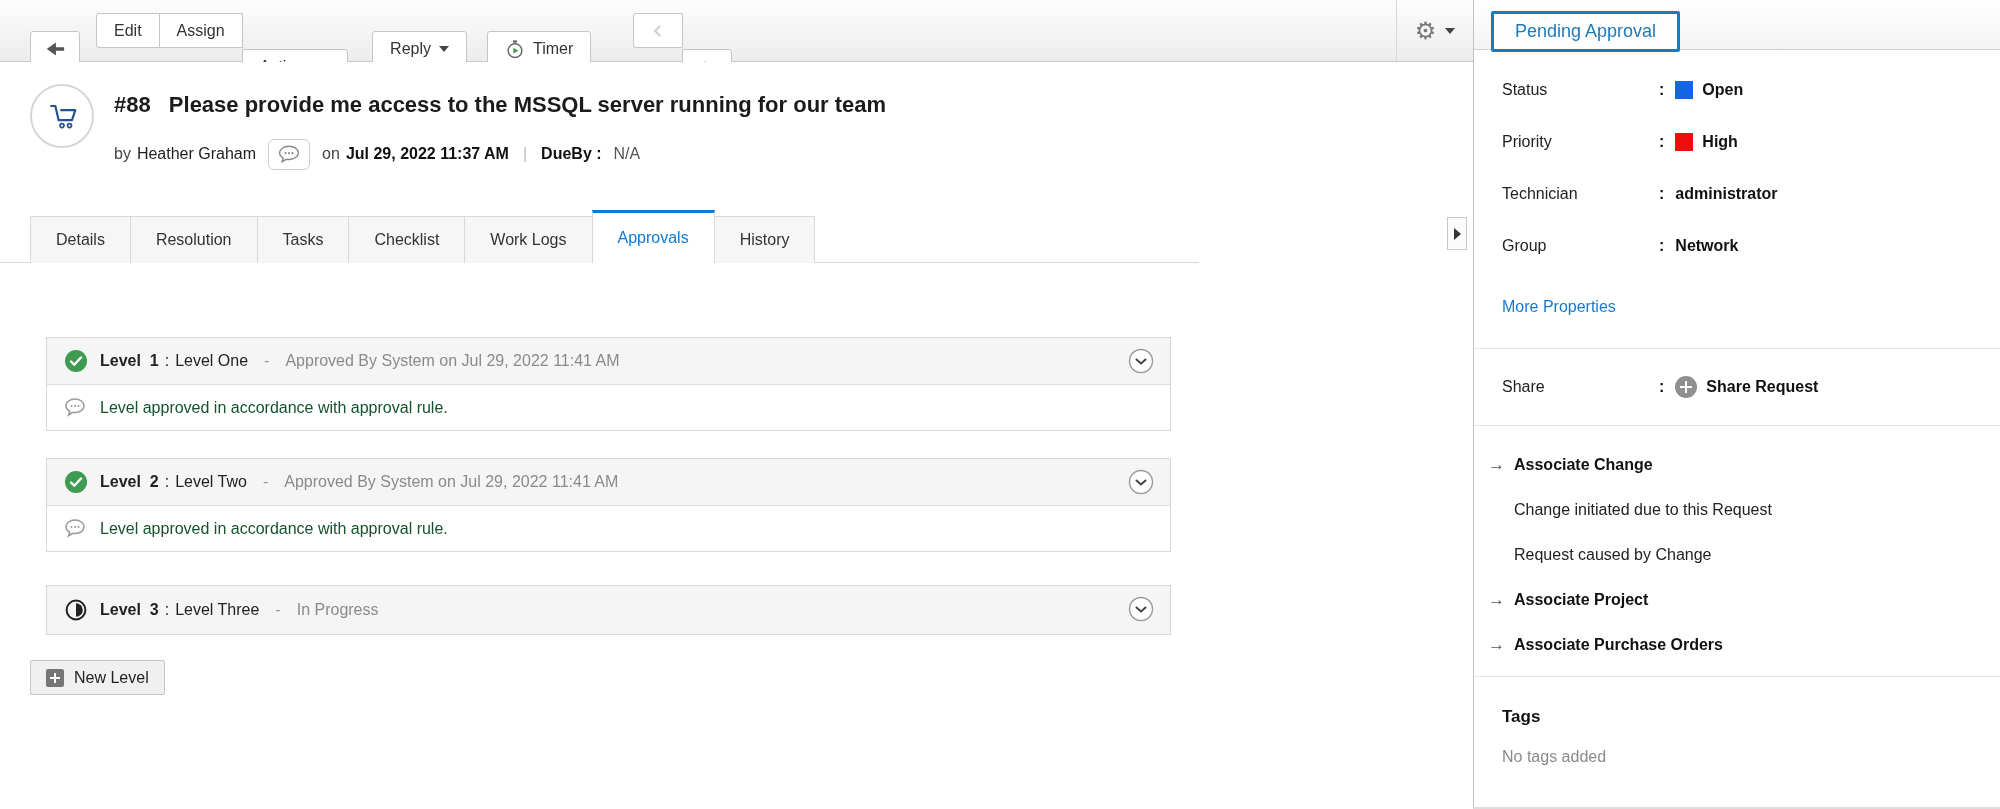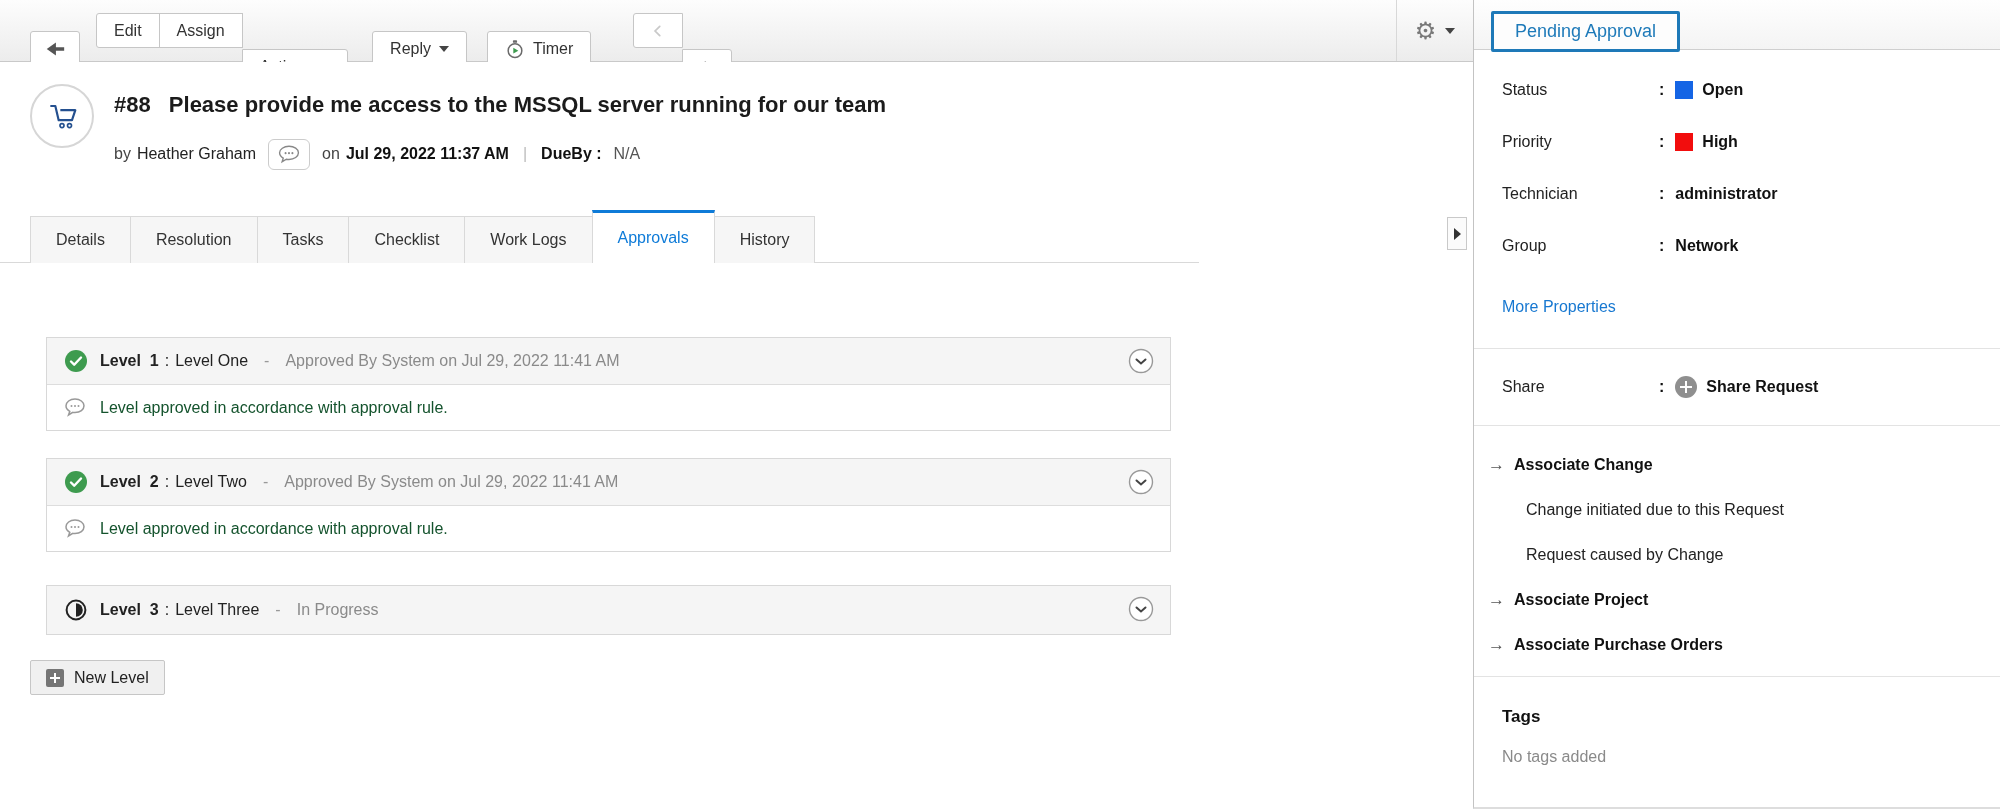--- a/index.html
+++ b/index.html
@@ -44,21 +44,21 @@
   .share-row { padding:16px 0 16px 28px; height:76px; display:flex; align-items:center; font-size:16px; }
   .plus-circle { width:22px; height:22px; border-radius:50%; background:#8f8f8f; position:relative; display:inline-block; margin-right:9px; }
   .plus-circle::before, .plus-circle::after { content:""; position:absolute; background:#fff; }
   .plus-circle::before { left:5px; top:10px; width:12px; height:2px; }
   .plus-circle::after { left:10px; top:5px; width:2px; height:12px; }
   .assoc { padding:24px 0 0 14px; }
   .assoc-row { display:flex; align-items:center; height:30px; font-size:16px; }
   .assoc-row + .assoc-row { margin-top:15px; }
   .assoc-arrow { width:26px; color:#555; font-size:17px; }
   .assoc-main { font-weight:bold; color:#111; }
-  .assoc-sub { color:#222; margin-left:38px; }
+  .assoc-sub { color:#222; margin-left:26px; }
   .sb-sep2 { border-top:1px solid #e3e3e3; margin-top:16px; }
   .tags-label { margin:30px 0 0 28px; font-size:17px; color:#111; font-weight:bold; }
   .tags-empty { margin:21px 0 0 28px; font-size:16px; color:#8a8a8a; }
 
   
   .main { position:absolute; left:0; top:62px; width:1473px; height:747px; background:#fff; }
   .avatar { position:absolute; left:30px; top:22px; width:64px; height:64px; border-radius:50%;
             border:2px solid #d6d6d6; background:#fff; display:flex; align-items:center; justify-content:center; }
   .title-line { position:absolute; left:114px; top:30px; font-size:22px; font-weight:bold; color:#1b1b1b; }
   .title-id { margin-right:12px; }

